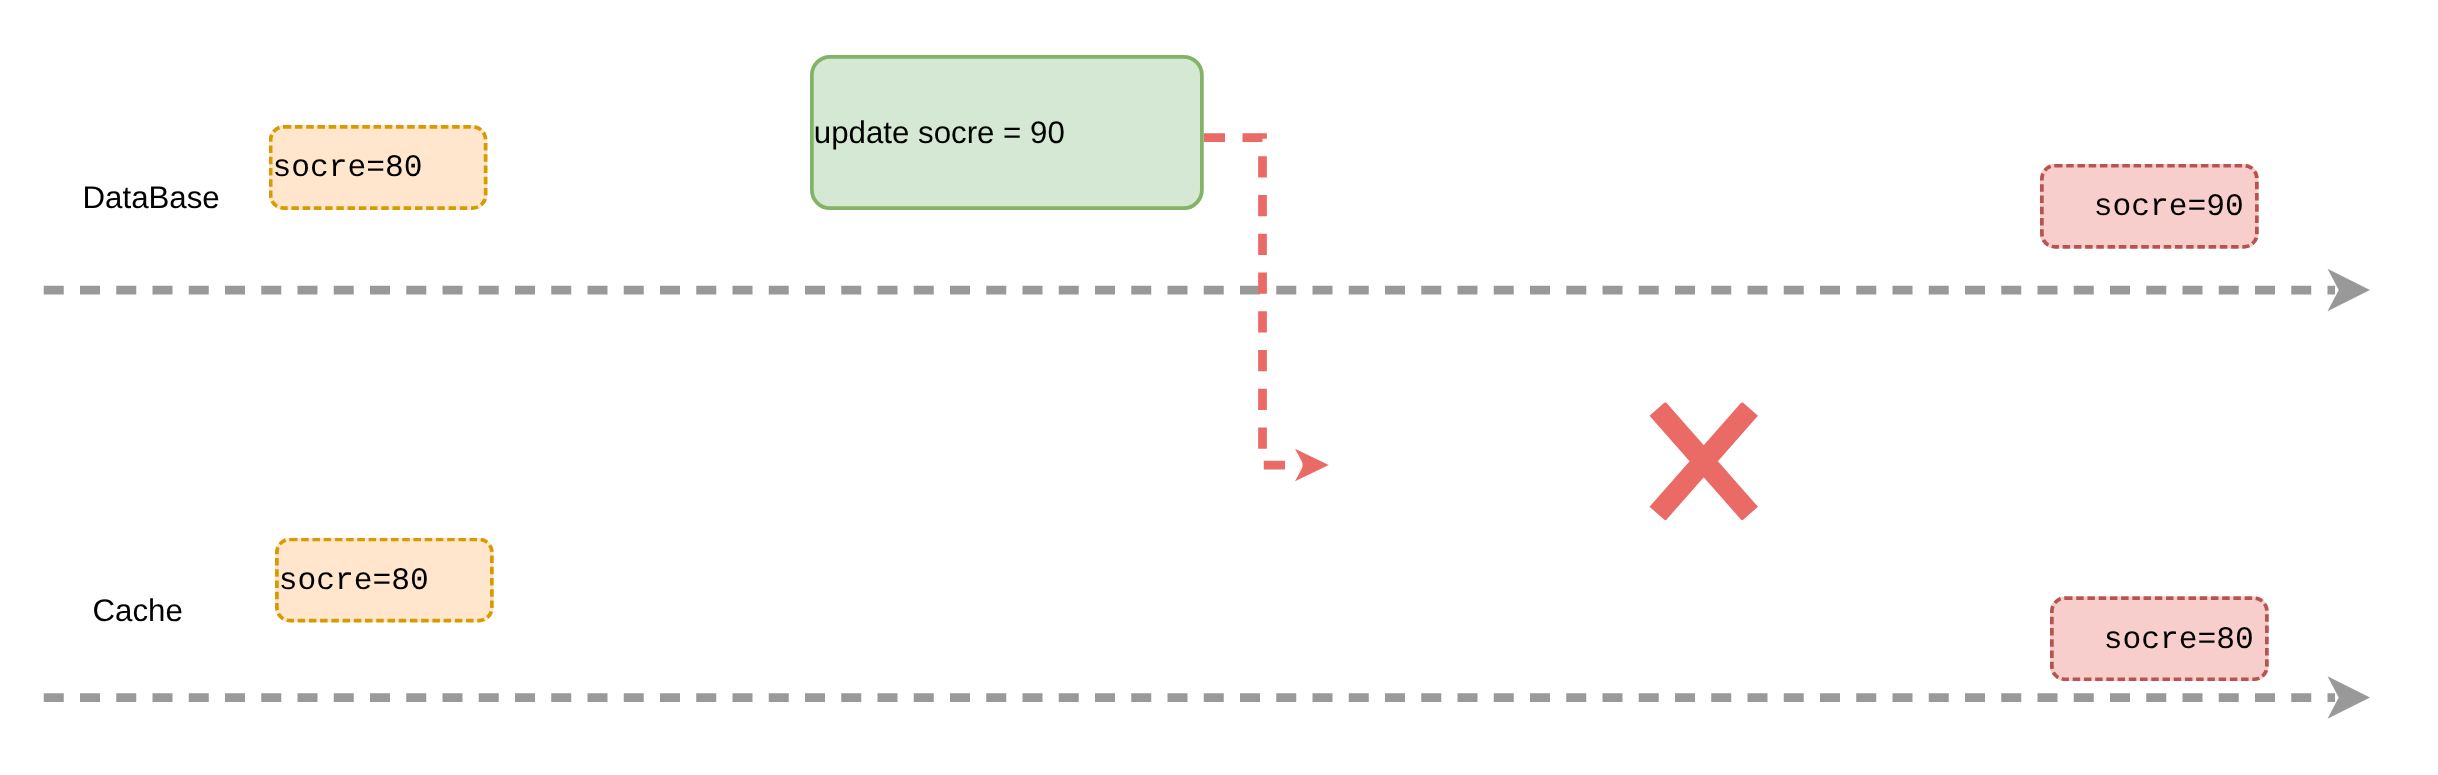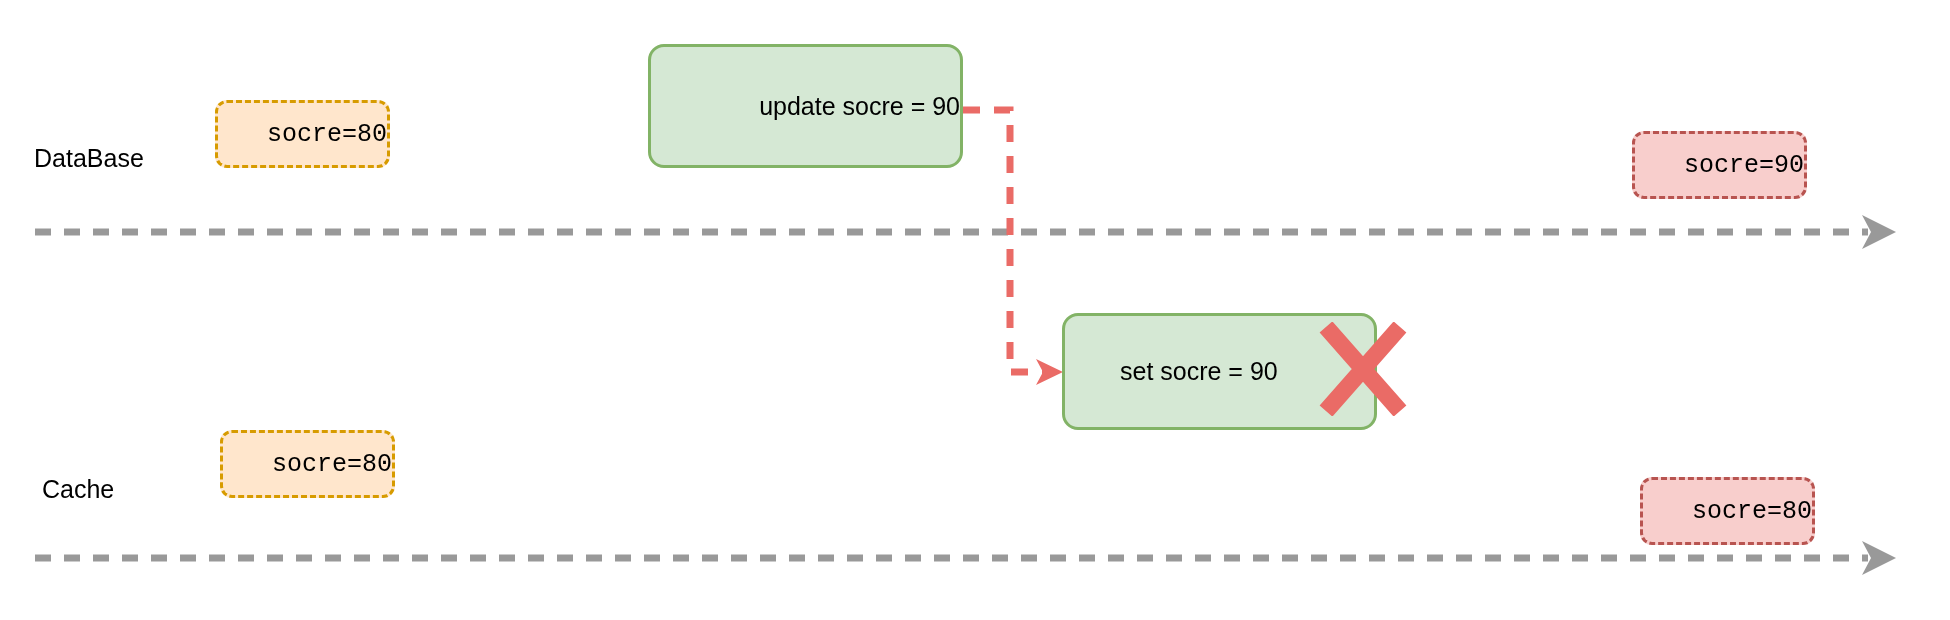--- a/index.html
+++ b/index.html
@@ -14,53 +14,55 @@
     background: #ffffff;
     font-family: "Liberation Sans", "DejaVu Sans", sans-serif;
     overflow: hidden;
   }
   .lane-label {
     position: absolute;
     font-size: 25px;
     color: #000000;
     white-space: nowrap;
     line-height: 1;
+    margin-left: 32px;
   }
   .tl-svg {
     position: absolute;
     left: 0;
     top: 0;
     width: 1950px;
     height: 620px;
     pointer-events: none;
   }
   .node {
     position: absolute;
     box-sizing: border-box;
     display: flex;
     align-items: center;
-    justify-content: flex-end;
+    justify-content: flex-start;
     font-size: 25px;
     color: #000000;
     white-space: nowrap;
     line-height: 1;
   }
   .node-state {
     border-radius: 12px;
     border-style: dashed;
     border-width: 3px;
     font-family: Liberation Mono, monospace;
   }
   .node-state.warn {
     background: #ffe6cc;
     border-color: #d79b00;
   }
   .node-state.bad {
     background: #f8cecc;
     border-color: #b85450;
+    padding-left: 40px;
   }
   .node-op {
     background: #d5e8d4;
     border: 3px solid #82b366;
     border-radius: 16px;
   }
   .cross-mark {
     position: absolute;
     pointer-events: none;
   }
@@ -104,21 +106,18 @@
   </div>
 
   <div class="node node-state bad" style="left:1640px; top:477px; width:175px; height:68px;">
     <span>socre=80</span>
   </div>
 
   <div class="node node-op" style="left:648px; top:44px; width:315px; height:124px;">
     <span>update socre = 90</span>
   </div>
 
-  <div class="node node-op" style="left:1062px; top:313px; width:315px; height:117px; justify-content:flex-start; padding-left:55px;">
-    <span>set socre = 90</span>
-  </div>
 
   <svg class="cross-mark" style="left:1318px; top:322px; width:90px; height:94px;" viewBox="0 0 90 94">
     <path d="M 8 5 L 82 89 M 82 5 L 8 89" stroke="#ea6b66" stroke-width="17" stroke-linecap="butt" fill="none"></path>
   </svg>
 
 </div>
 
 </body></html>

